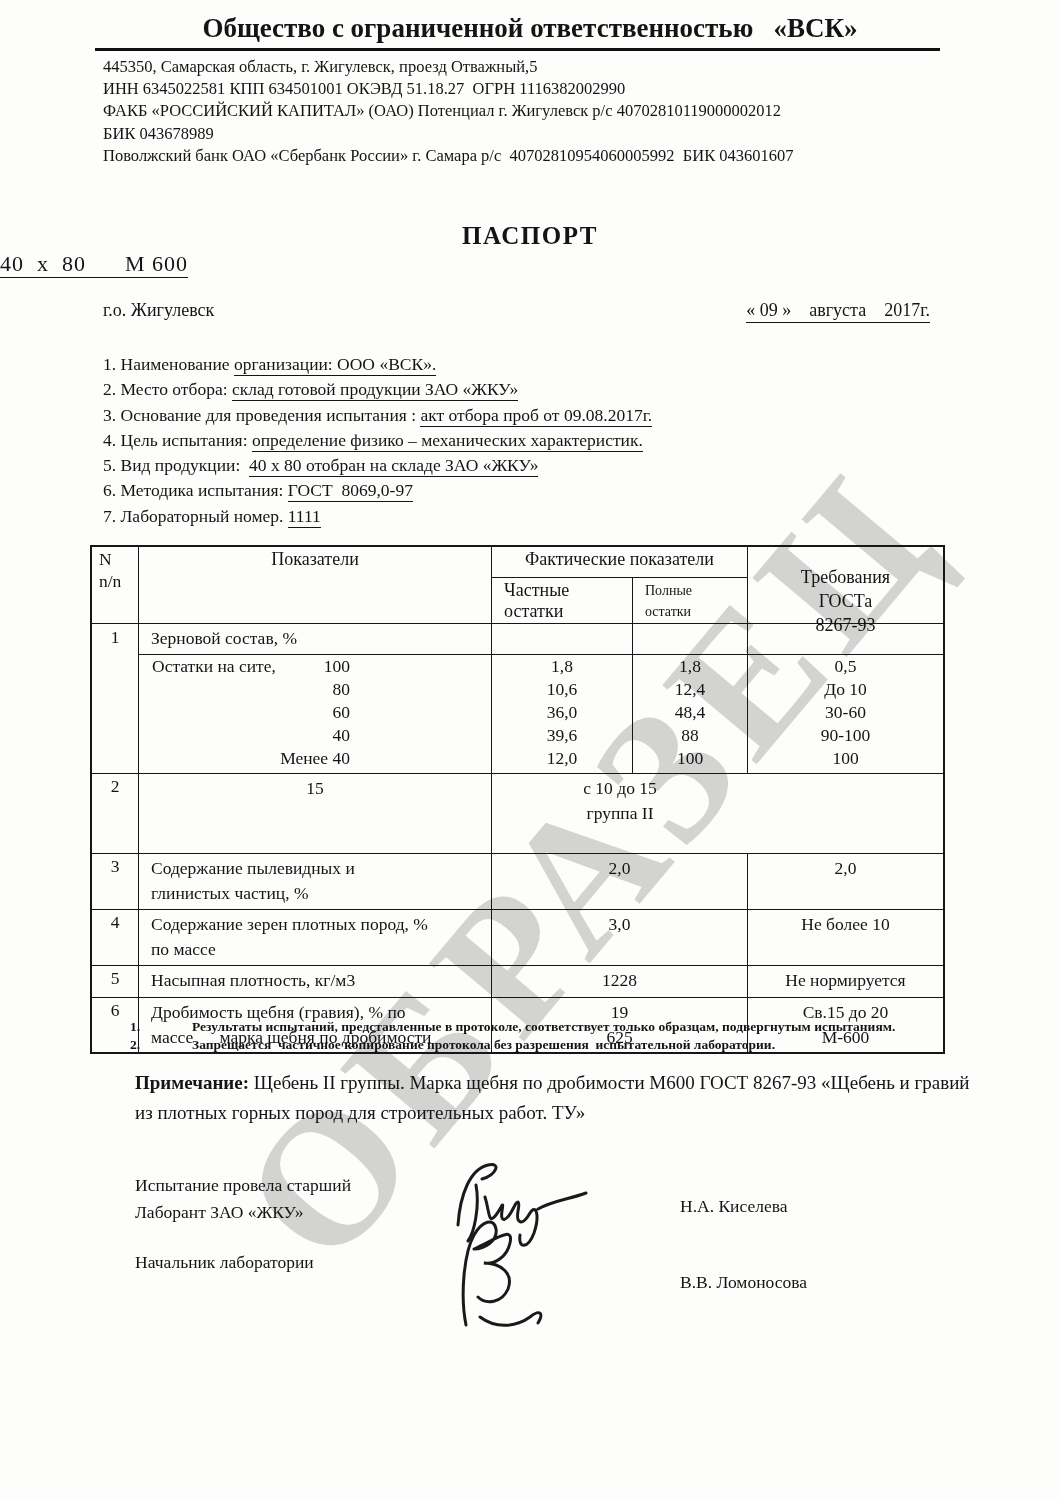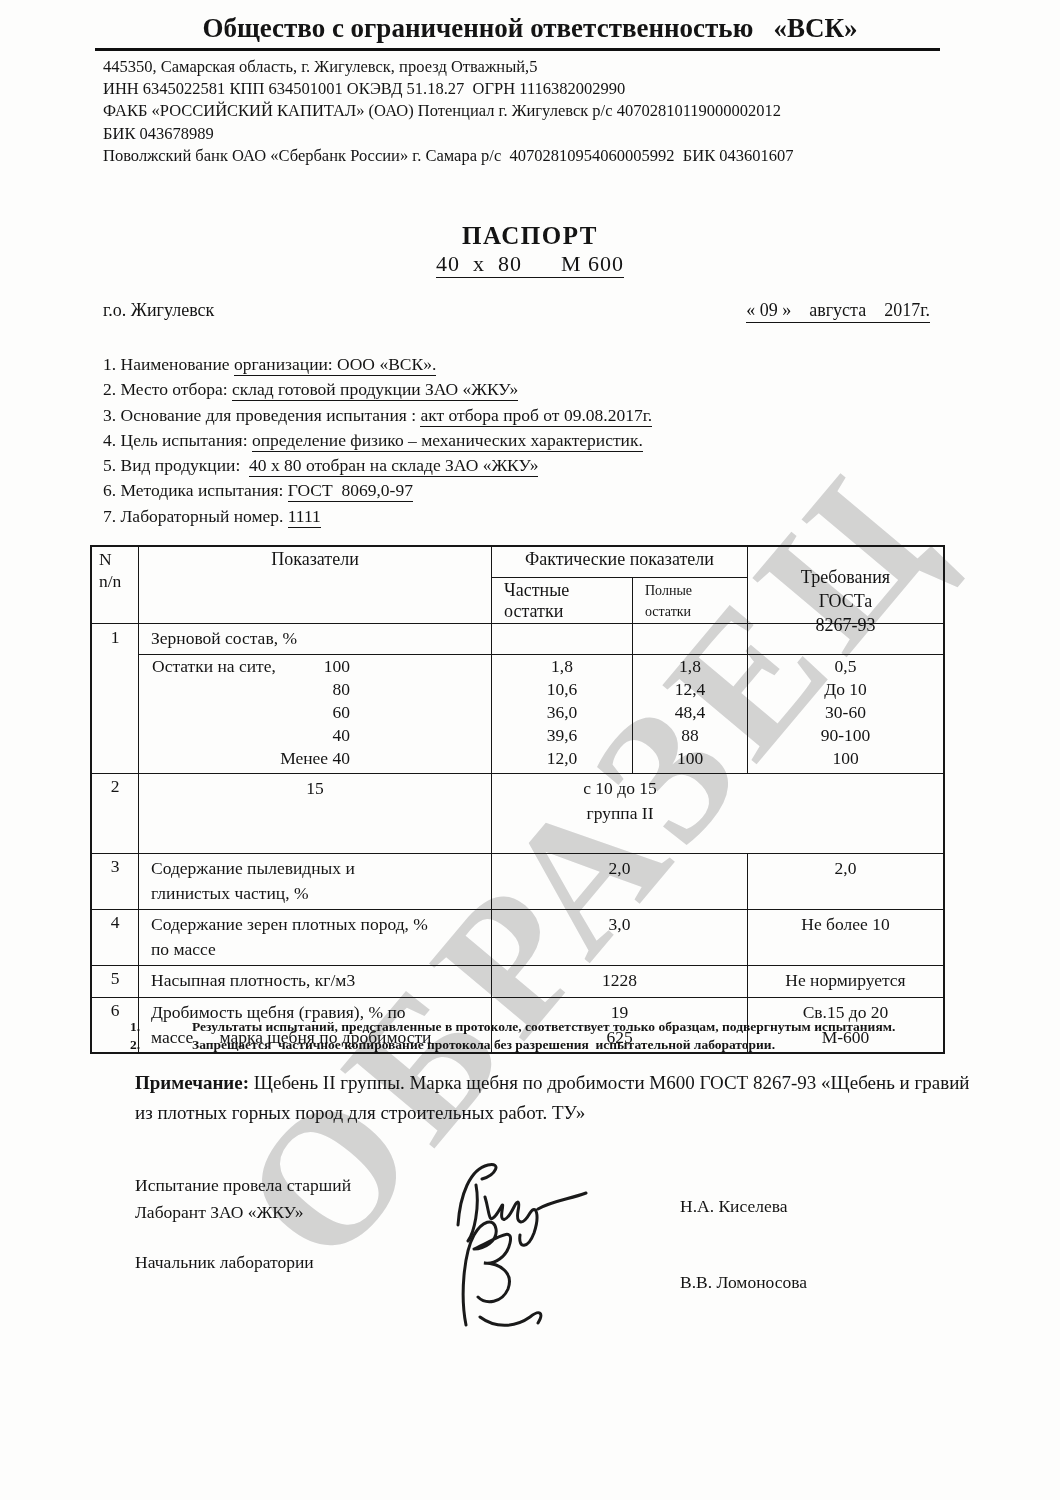--- a/index.html
+++ b/index.html
@@ -22,21 +22,21 @@
   }
 
   
   .company{top:13px;left:0;width:100%;text-align:center;font-size:27px;font-weight:bold;white-space:pre;}
   .rule{top:48px;left:95px;width:845px;height:0;border-top:3.5px solid #101010;}
   .addr{top:56px;left:103px;font-size:16.5px;line-height:22.2px;}
   .addr div{white-space:pre;}
 
   
   .doctitle{top:222px;left:0;width:100%;text-align:center;font-size:25px;font-weight:bold;letter-spacing:1.5px;}
-  .docsub{top:251px;left:0;width:100%;text-align:center;}
+  .docsub{top:251px;left:0;width:100%;}
   .docsub span{font-size:22px;letter-spacing:1px;}
 
   .cityrow{top:300px;left:103px;width:827px;display:flex;justify-content:space-between;font-size:18px;}
 
   .list{top:352px;left:103px;font-size:17.5px;line-height:25.3px;}
   .doc-item span{white-space:pre-wrap;}
 
   
   .tbl{top:545px;left:90px;width:851px;border:2px solid #161616;font-size:17.5px;}
   .thead{display:grid;grid-template-columns:47px 353px 141px 115px 195px;grid-template-rows:31px 45px;border-bottom:1.9px solid #161616;}

